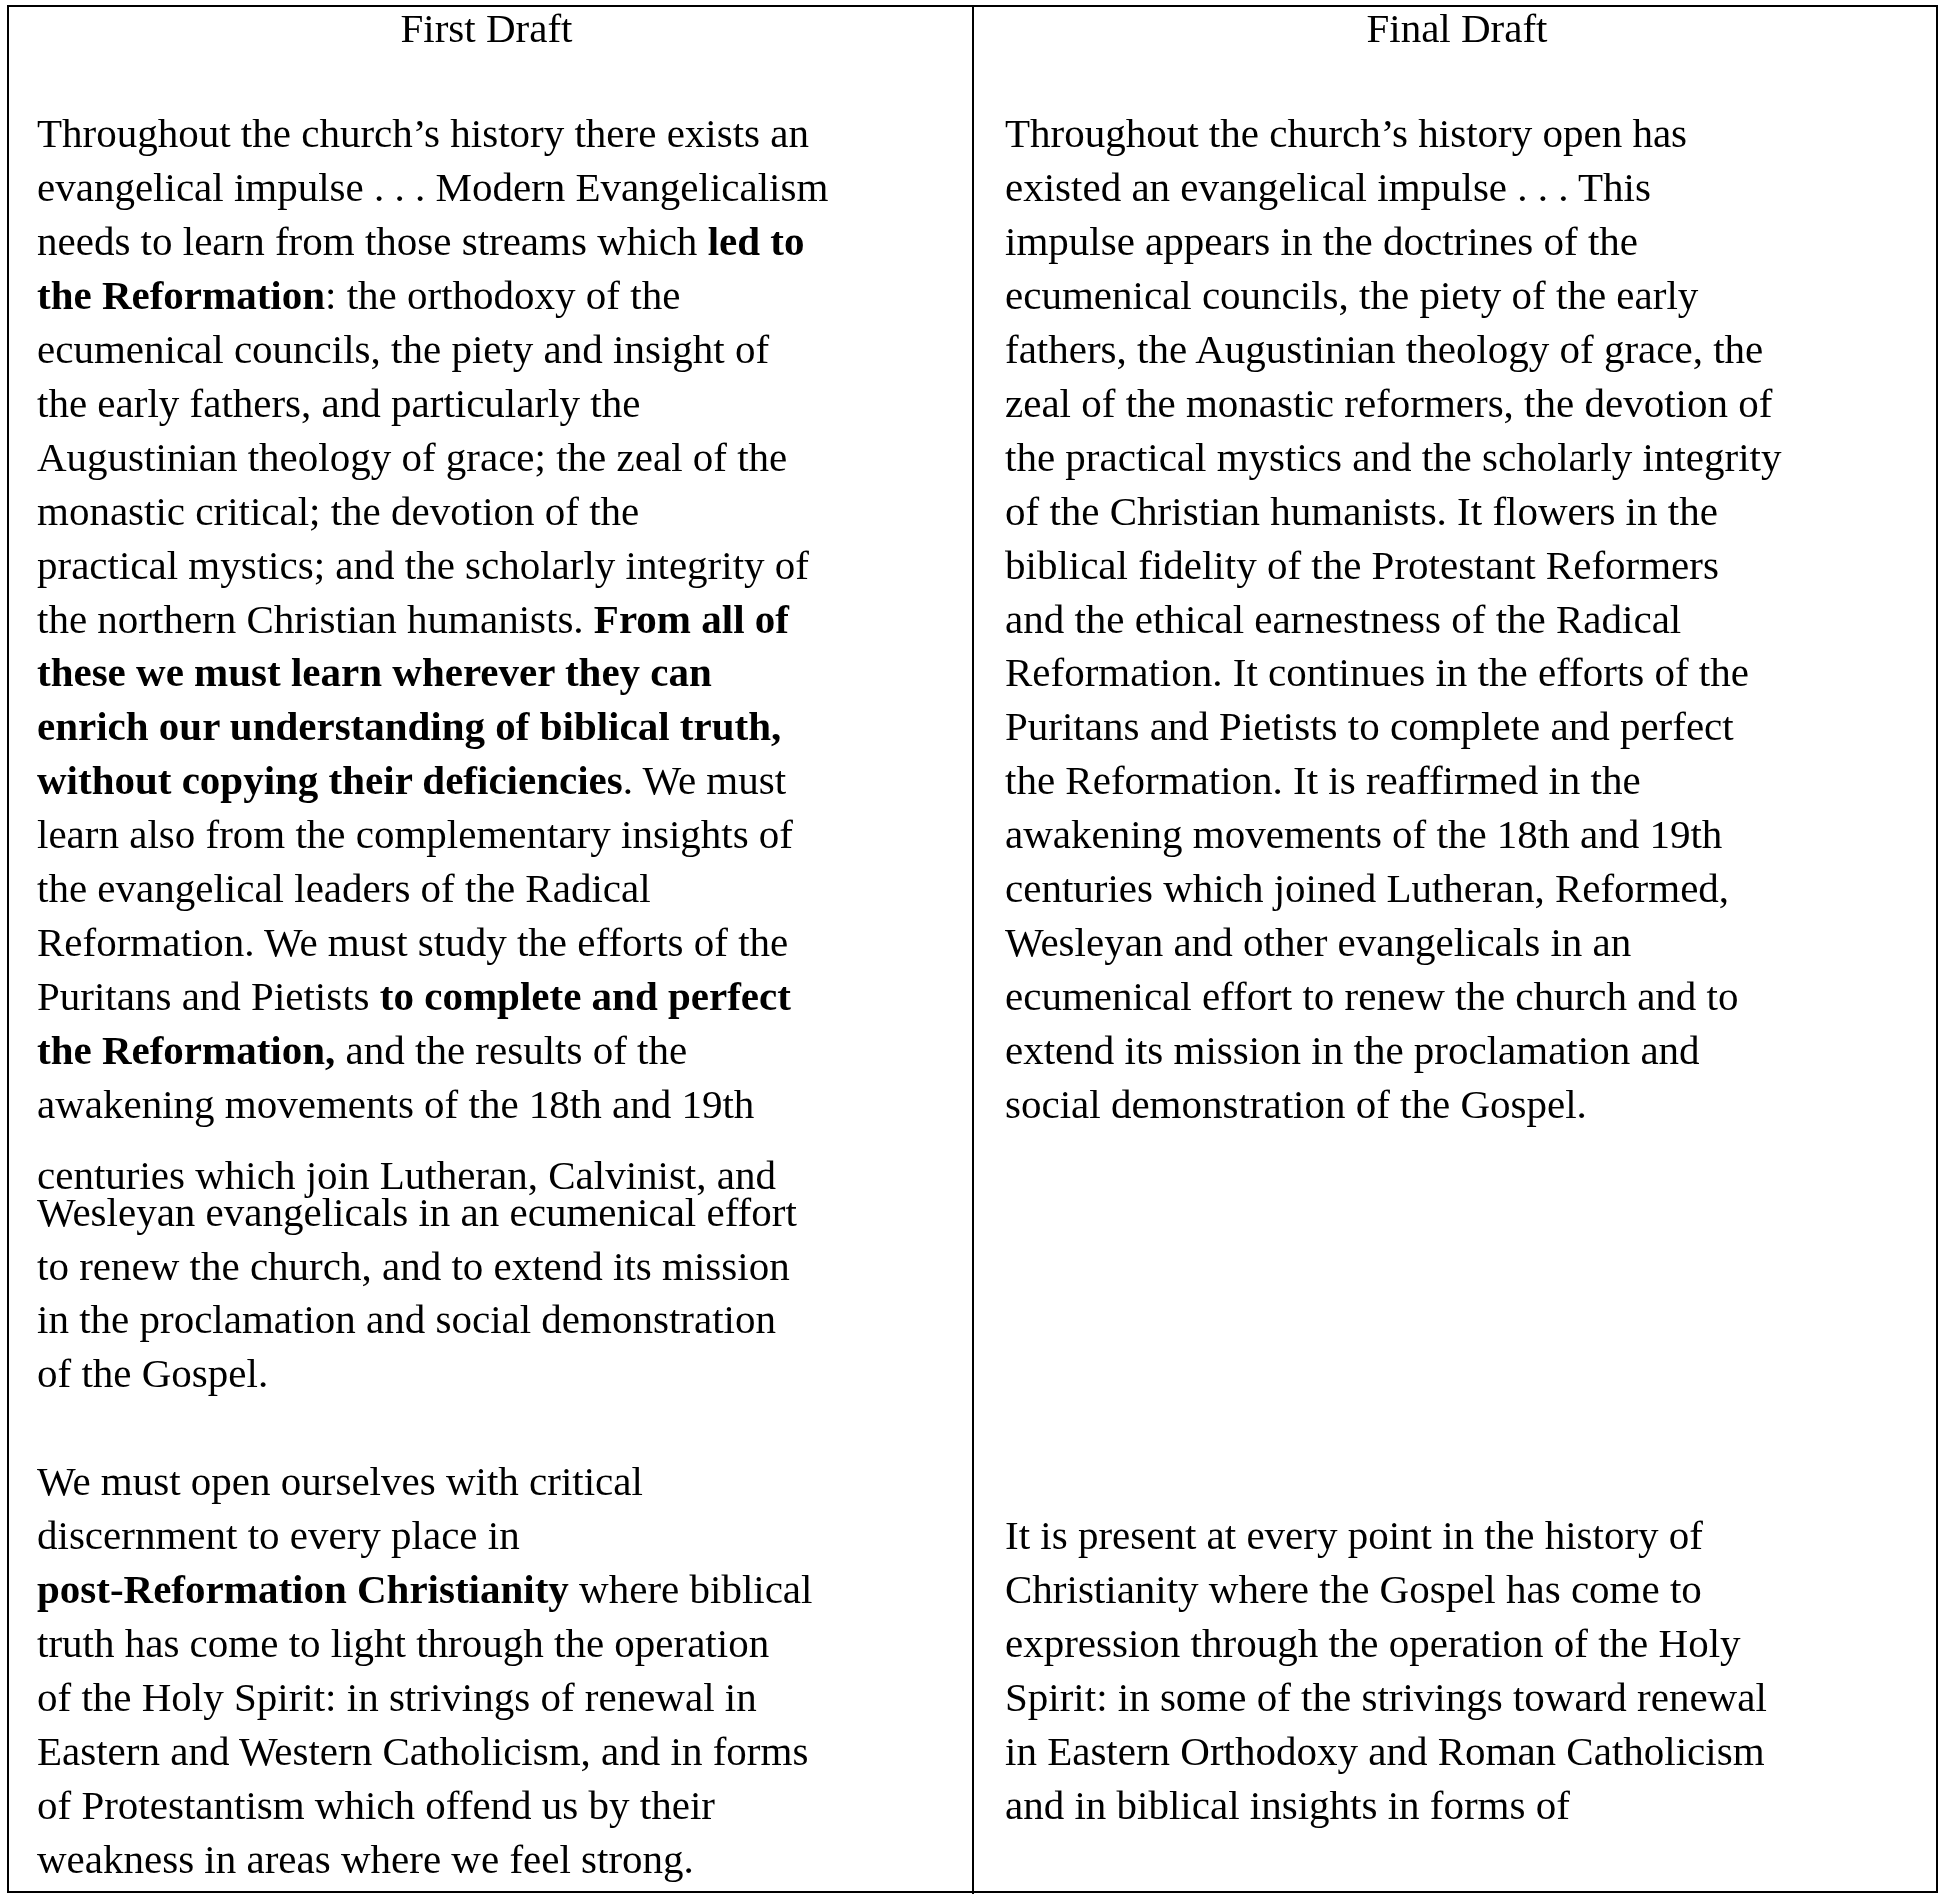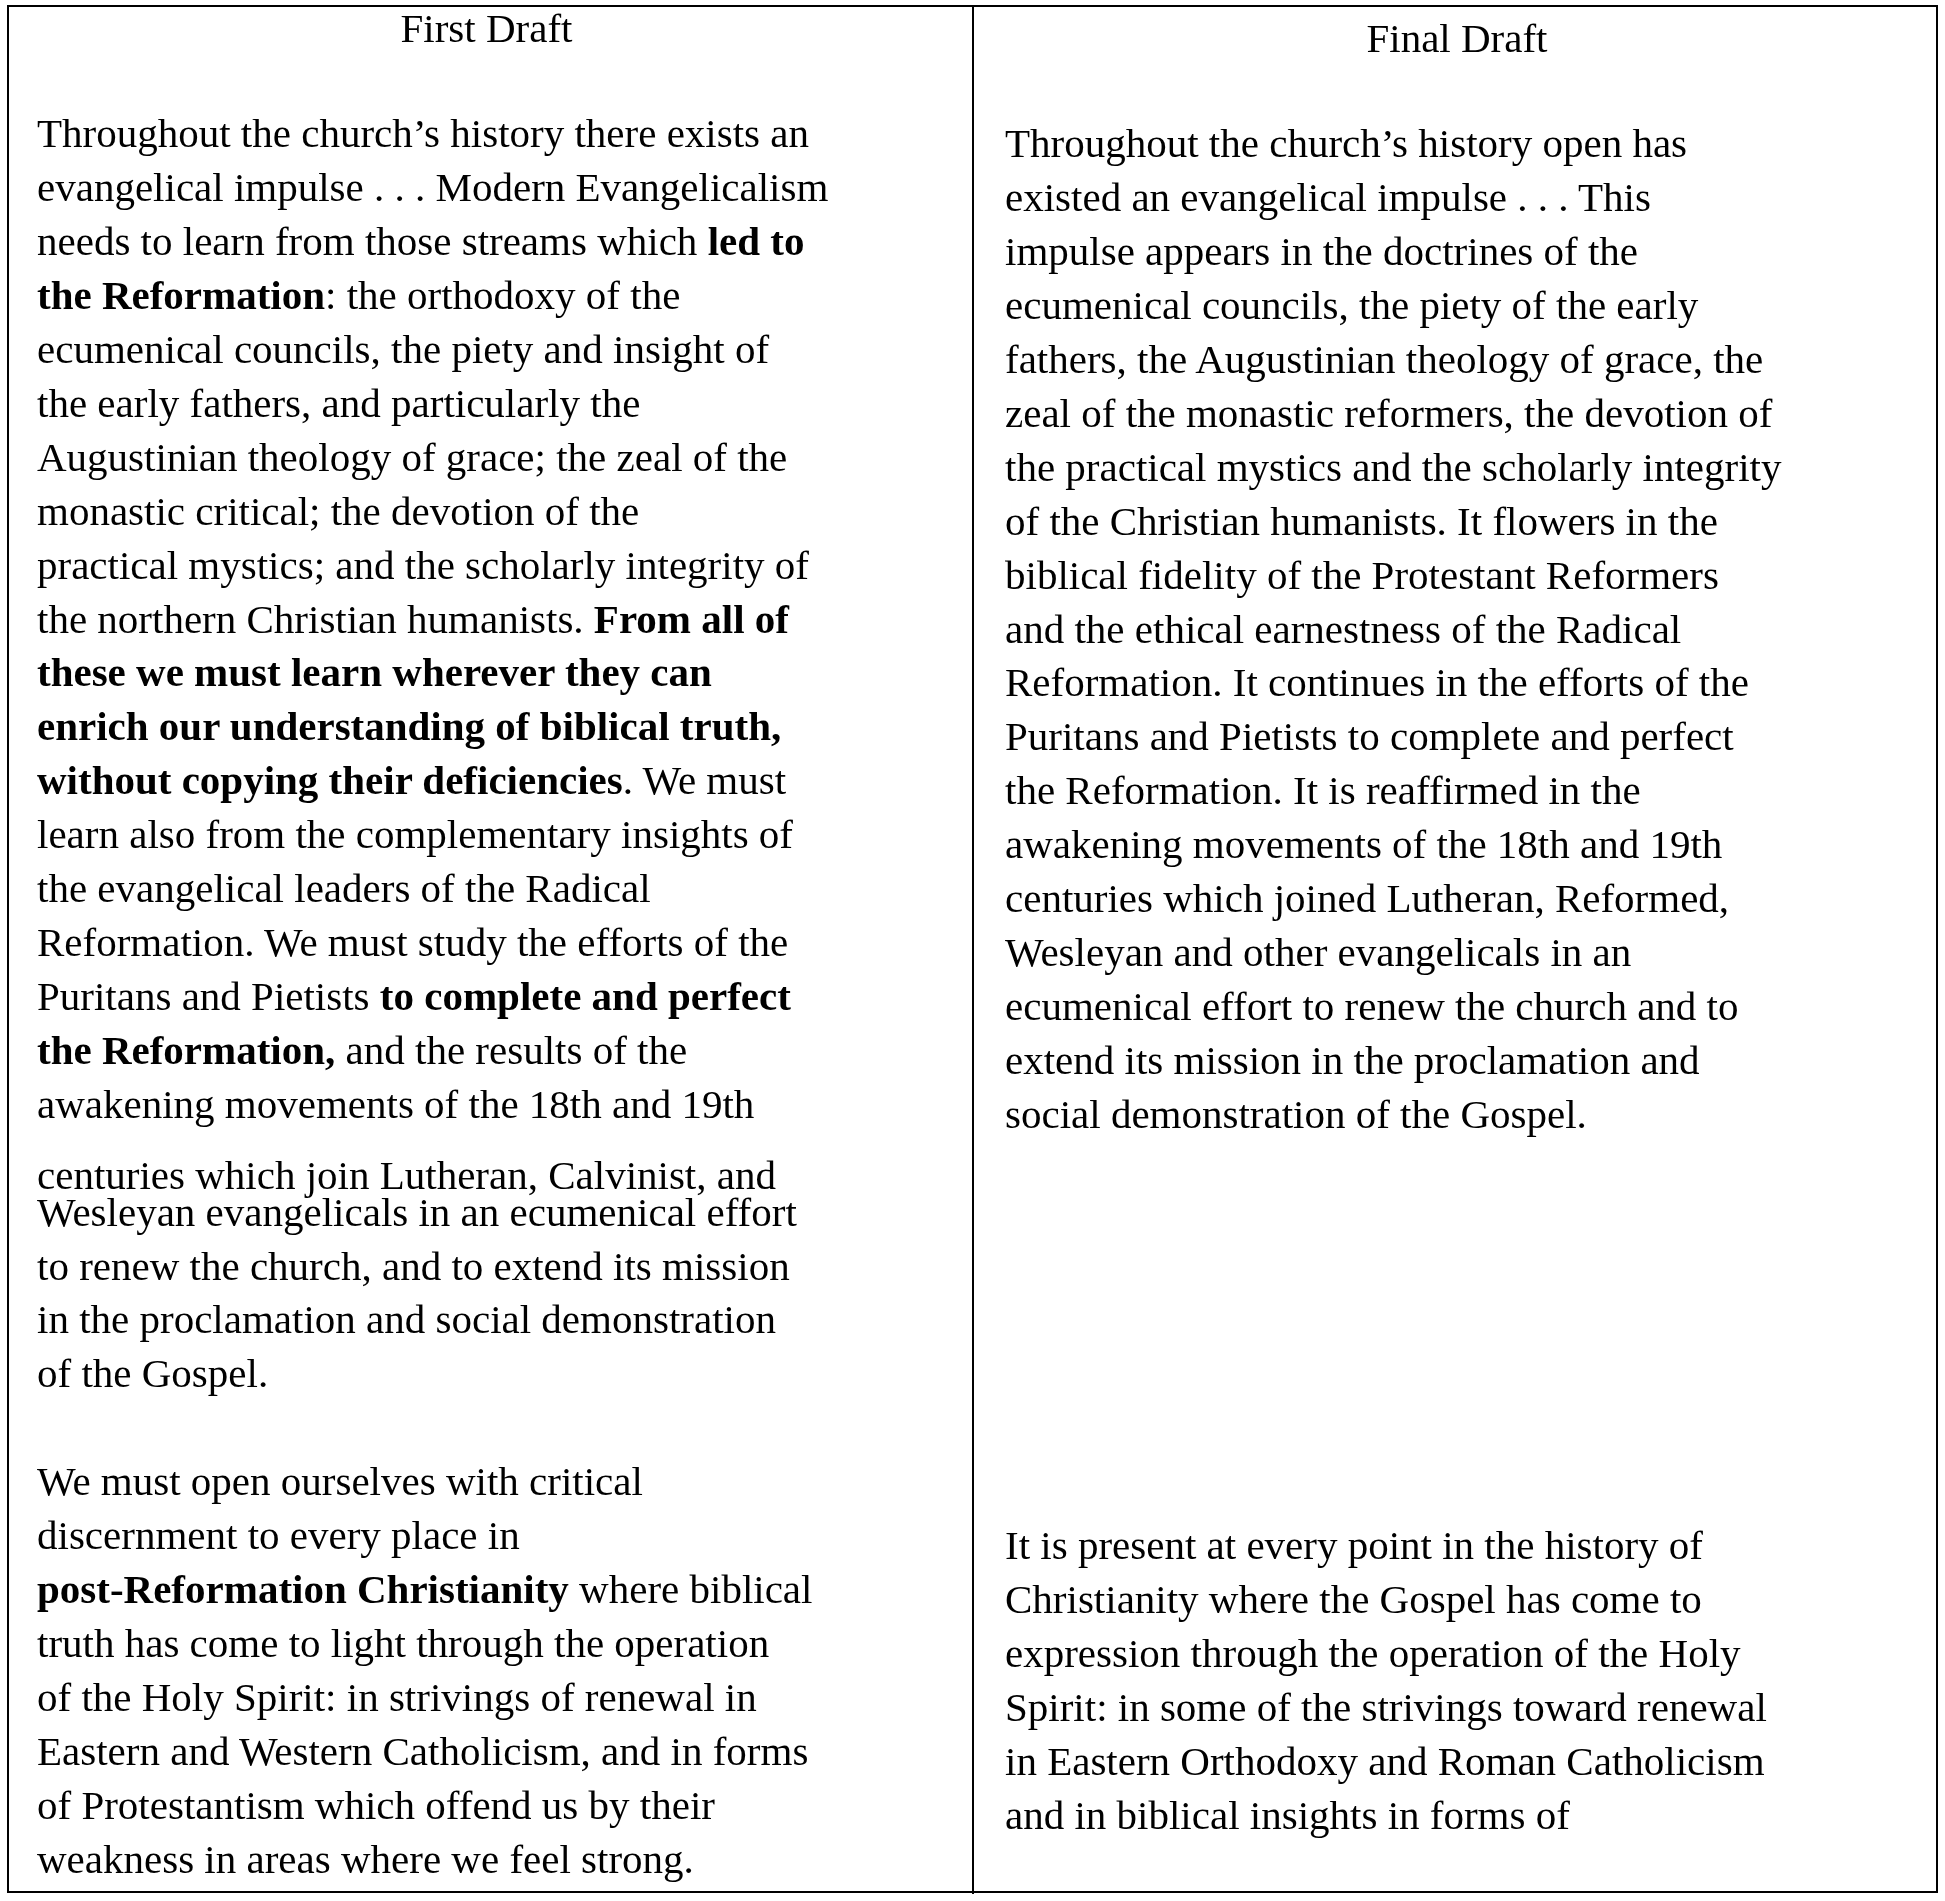--- a/index.html
+++ b/index.html
@@ -30,21 +30,21 @@
     width: 2.4px;
     height: 1889px;
     background: #000000;
   }
   .column {
     position: absolute;
     top: 0;
     height: 1548px;
   }
   .col-first { left: 0; width: 973px; }
-  .col-final { left: 975px; width: 964px; margin-top: 10px; }
+  .col-final { left: 975px; width: 964px; }
   .col-header {
     position: absolute;
     left: 0;
     right: 0;
     text-align: center;
     font-size: 41px;
     line-height: 1;
     white-space: nowrap;
   }
   .line {

